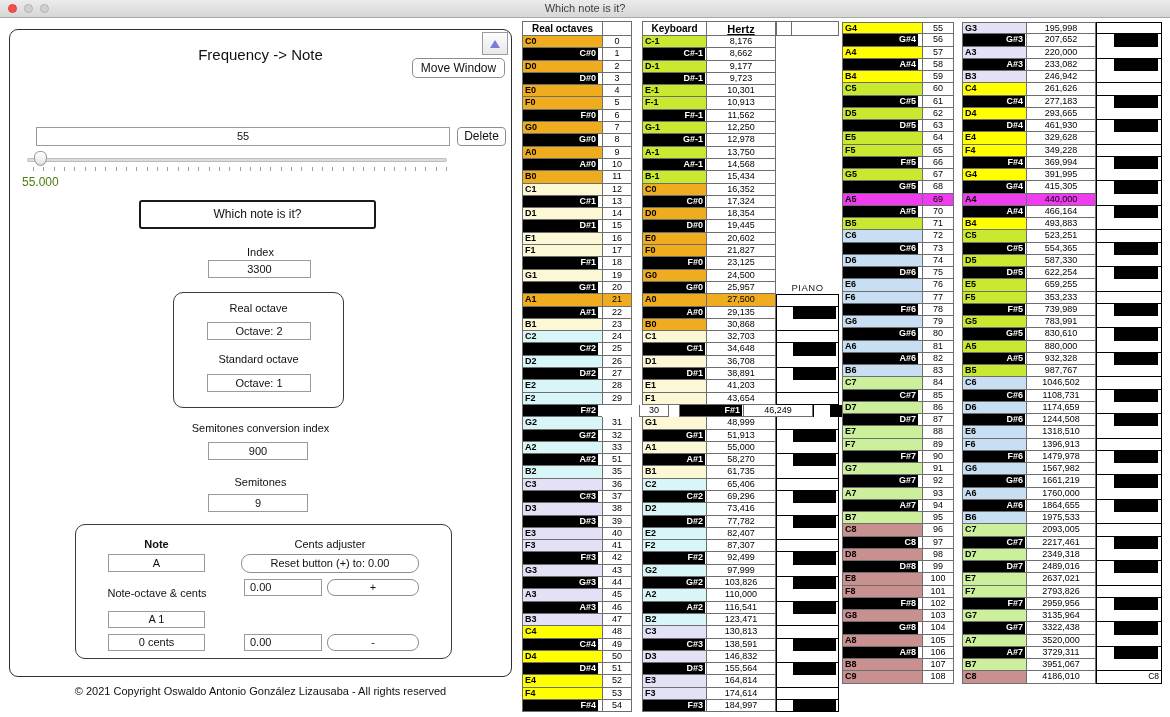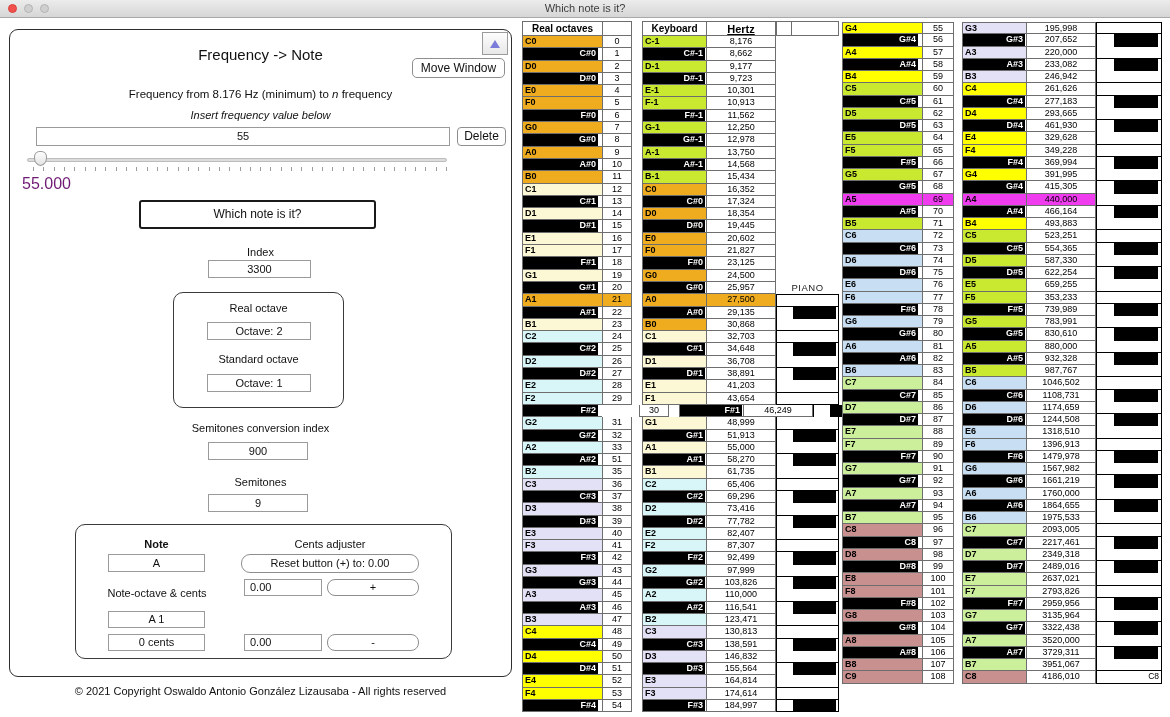--- a/index.html
+++ b/index.html
@@ -49,21 +49,21 @@
   }
   .freq-input{position:absolute;top:97px;left:26px;width:414px;height:19px;line-height:17px;}
   .delete-btn{position:absolute;top:97px;left:447px;width:49px;height:19px;line-height:17px;border-radius:4px;}
   .slider-track{position:absolute;top:128px;left:17px;width:420px;height:4px;background:#dcdcdc;border:1px solid #bdbdbd;border-radius:3px;box-sizing:border-box;}
   .slider-thumb{
     position:absolute;top:121px;left:24px;width:13px;height:15px;background:linear-gradient(#fefefe,#e3e3e3);
     border:1px solid #9a9a9a;border-radius:6px 6px 7px 7px/6px 6px 9px 9px;box-sizing:border-box;z-index:2;
   }
   .ticks{position:absolute;top:137px;left:23px;width:414px;height:5px;}
   .tick{position:absolute;top:0;width:1px;height:4px;background:#9c9c9c;}
-  .slider-value{position:absolute;top:145px;left:12px;font-size:16px;color:#701a75;}
+  .slider-value{position:absolute;top:145px;left:12px;font-size:12px;color:#4d7c0f;}
   .whichnote{
     position:absolute;top:170px;left:129px;width:237px;height:29px;
     border:2px solid #1a1a1a;border-radius:3px;background:#fff;box-sizing:border-box;
     font-size:12px;text-align:center;line-height:25px;color:#111;
   }
   .lbl{position:absolute;left:0;width:100%;text-align:center;font-size:11px;color:#111;}
   .index-lbl{top:216px;}
   .index-field{position:absolute;top:230px;left:198px;width:103px;height:18px;line-height:16px;}
   .octgroup{
     position:absolute;top:262px;left:163px;width:171px;height:116px;
@@ -137,22 +137,20 @@
   <div class="title">Which note is it?</div>
 </div>
 
 <div class="panel">
   <div class="ptitle">Frequency -&gt; Note</div>
   <div class="collapse-btn">
     <span class="tri-up"></span>
   </div>
   <div class="btn movewin">Move Window</div>
 
-  <div class="subtitle"><span>Frequency from 8.176 Hz (minimum) to </span><i>n</i><span> frequency</span></div>
-  <div class="insertlbl">Insert frequency value below</div>
 
   <div class="field freq-input">55</div>
   <div class="btn delete-btn">Delete</div>
 
   <div class="slider-track"></div>
   <div class="slider-thumb"></div>
   <div class="ticks" id="ticks">
       <span class="tick" style="left: 0px;"></span>
       <span class="tick" style="left: 10.325px;"></span>
       <span class="tick" style="left: 20.65px;"></span>

